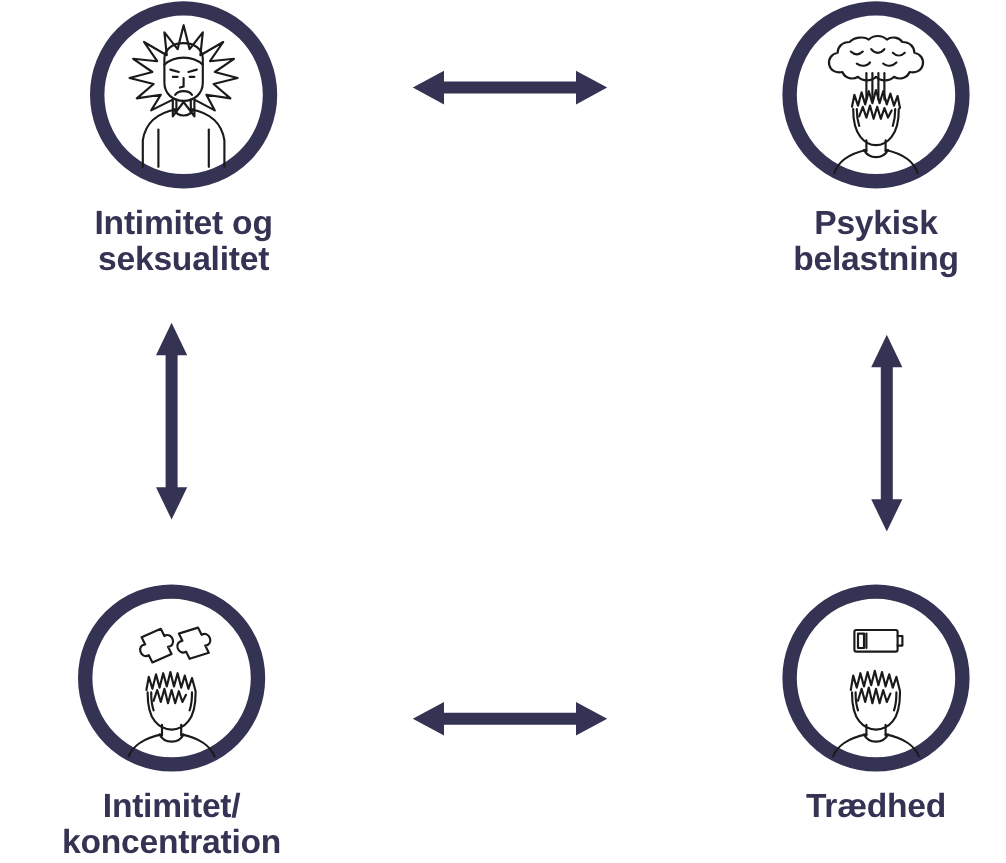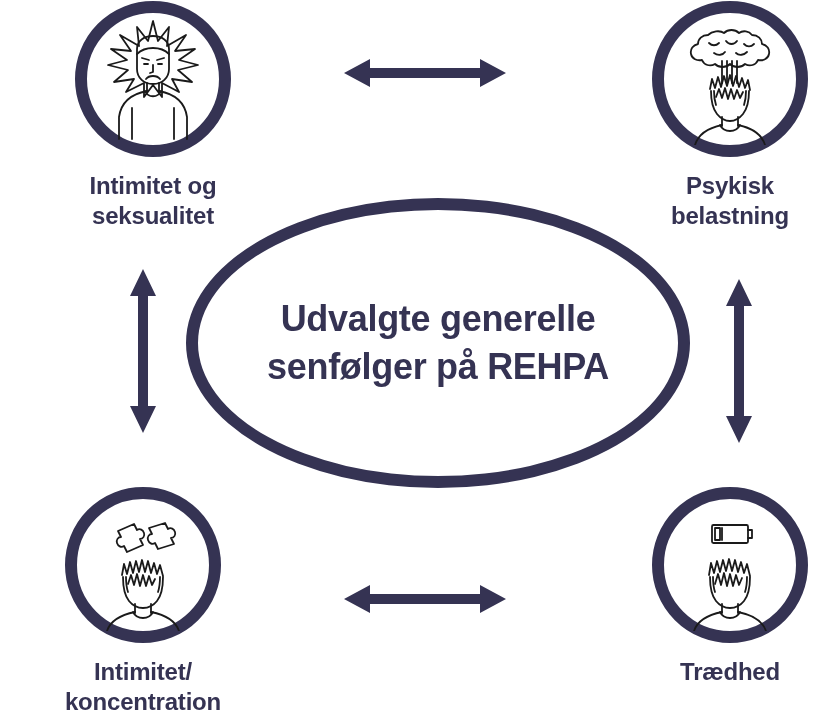--- a/index.html
+++ b/index.html
@@ -37,21 +37,21 @@
   .node-circle svg {
     position: absolute;
     left: 0;
     top: 0;
     width: 100%;
     height: 100%;
     display: block;
   }
   .node-label {
     margin-top: 14px;
-    font-size: 24px;
+    font-size: 28px;
     font-weight: bold;
     line-height: 30px;
     color: #353353;
     letter-spacing: -0.2px;
     white-space: pre-line;
   }
 
   
   #node-intimitet   { left: 33px;  top: 1px;   }
   #node-psykisk     { left: 610px; top: 1px;   }
@@ -91,24 +91,20 @@
   #arrow-top    { left: 340px; top: 55px;  }
   #arrow-bottom { left: 340px; top: 581px; }
   #arrow-left   { left: 126px; top: 266px; }
   #arrow-right  { left: 722px; top: 276px; }
 </style>
 </head>
 <body>
 
 <div id="stage">
 
-  <div id="center-ellipse">
-    <div class="center-text">Udvalgte generelle
-senfølger på REHPA</div>
-  </div>
 
   <div class="arrow" id="arrow-top">
     <svg width="170" height="36" viewBox="0 0 170 36" aria-hidden="true">
       <path d="M4 18 L30 4 L30 13 L140 13 L140 4 L166 18 L140 32 L140 23 L30 23 L30 32 Z" fill="#353353"></path>
     </svg>
   </div>
 
   <div class="arrow" id="arrow-bottom">
     <svg width="170" height="36" viewBox="0 0 170 36" aria-hidden="true">
       <path d="M4 18 L30 4 L30 13 L140 13 L140 4 L166 18 L140 32 L140 23 L30 23 L30 32 Z" fill="#353353"></path>

